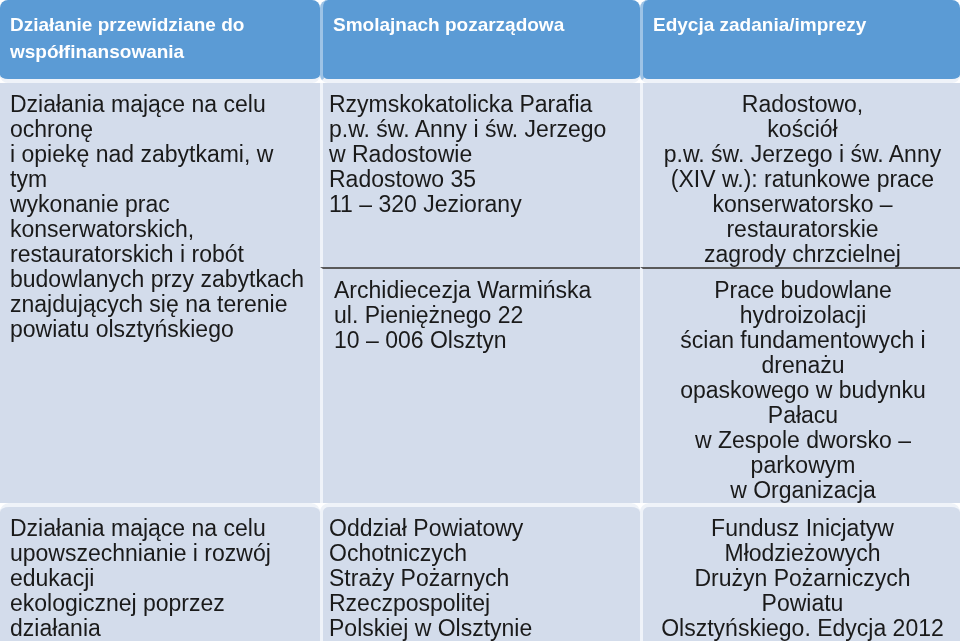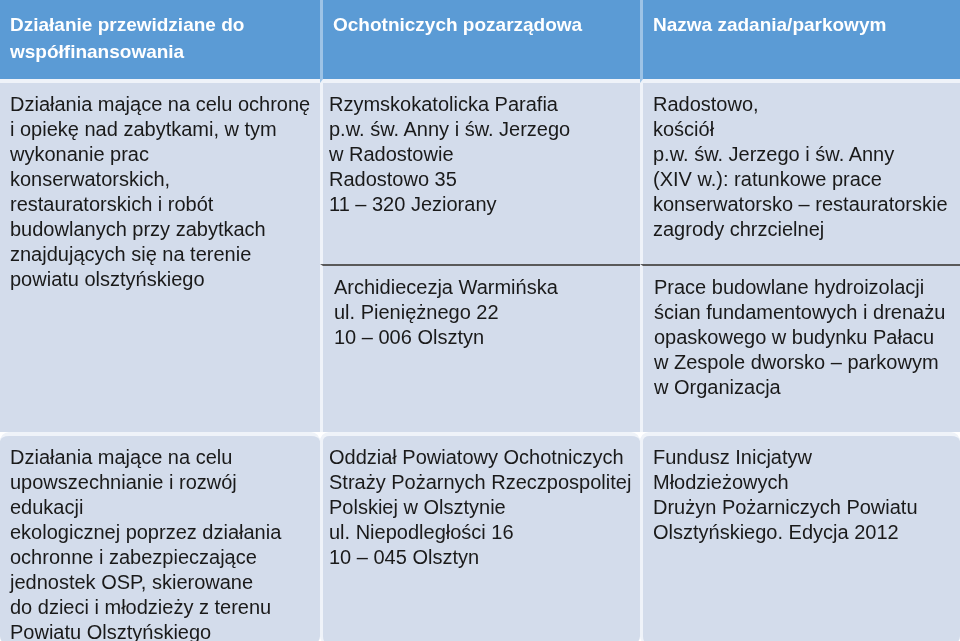--- a/index.html
+++ b/index.html
@@ -30,51 +30,52 @@
     color: var(--header-text);
     font-size: 19px;
     line-height: 27px;
     font-weight: bold;
     text-align: left;
     vertical-align: top;
     padding: 11px 10px 0 10px;
     height: 83px;
     border-bottom: 4px solid var(--light-divider);
     white-space: pre-line;
+    border-radius: 8px;
   }
   thead th.sep-left { border-left: 3px solid var(--header-divider); }
   tbody td {
     background: var(--body-bg);
     color: var(--body-text);
-    font-size: 20px;
+    font-size: 23px;
     line-height: 25px;
     vertical-align: top;
     padding: 9px 8px 0 10px;
     white-space: pre-line;
   }
-  tbody td.sep-left { border-left: 3px solid var(--light-divider); }
+  tbody td.sep-left { border-left: 3px solid var(--light-divider); text-align: center; }
   tbody td.centered { text-align: left; padding-left: 6px; padding-right: 6px; }
   tr.subrow-1 td { height: 181px; }
   tr.subrow-2 td { height: 168px; border-top: 2px solid var(--dark-divider); padding-left: 11px; }
   tr.row-last td { height: 201px; border-top: 4px solid var(--light-divider); border-radius: 9px; }
 </style>
 </head>
 <body>
 
 <table class="grant-table">
   <colgroup>
     <col>
       <col>
       <col>
   </colgroup>
   <thead>
     <tr>
       <th>Działanie przewidziane do współfinansowania</th>
-      <th class="sep-left">Ochotniczych pozarządowa</th>
-      <th class="sep-left">Nazwa zadania/parkowym</th>
+      <th class="sep-left">Smolajnach pozarządowa</th>
+      <th class="sep-left">Edycja zadania/imprezy</th>
     </tr>
   </thead>
   <tbody>
     <tr class="subrow-1">
       <td rowspan="2">Działania mające na celu ochronę
 i opiekę nad zabytkami, w tym
 wykonanie prac konserwatorskich,
 restauratorskich i robót
 budowlanych przy zabytkach
 znajdujących się na terenie

